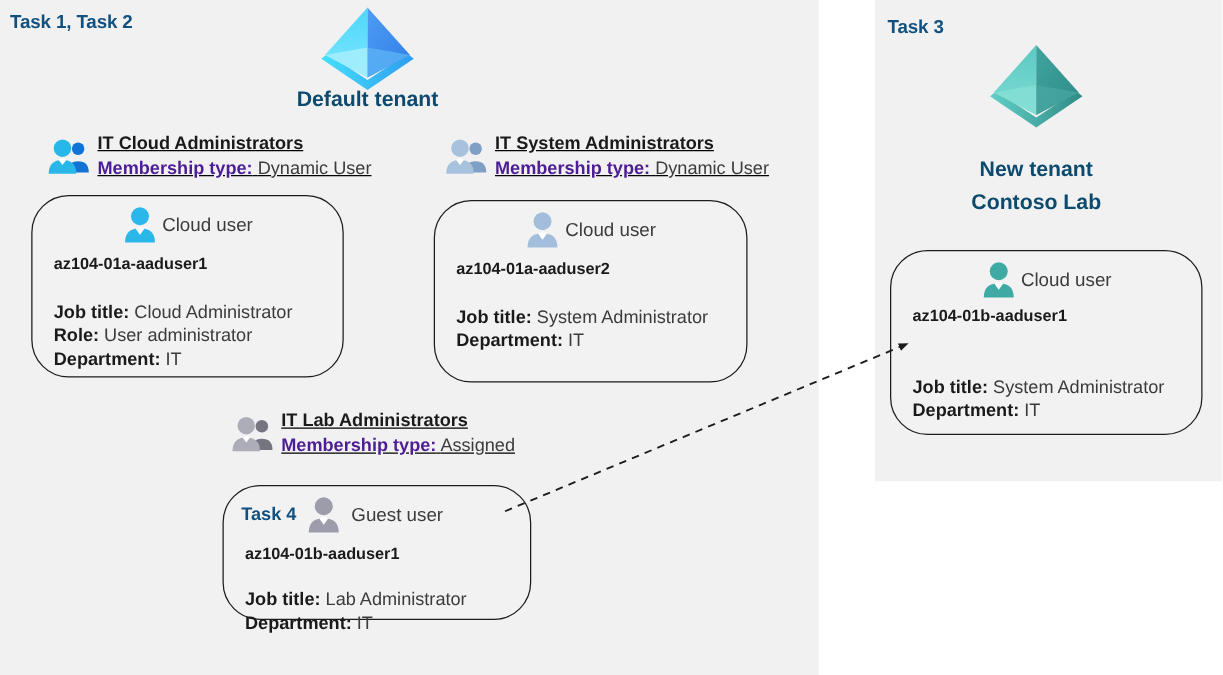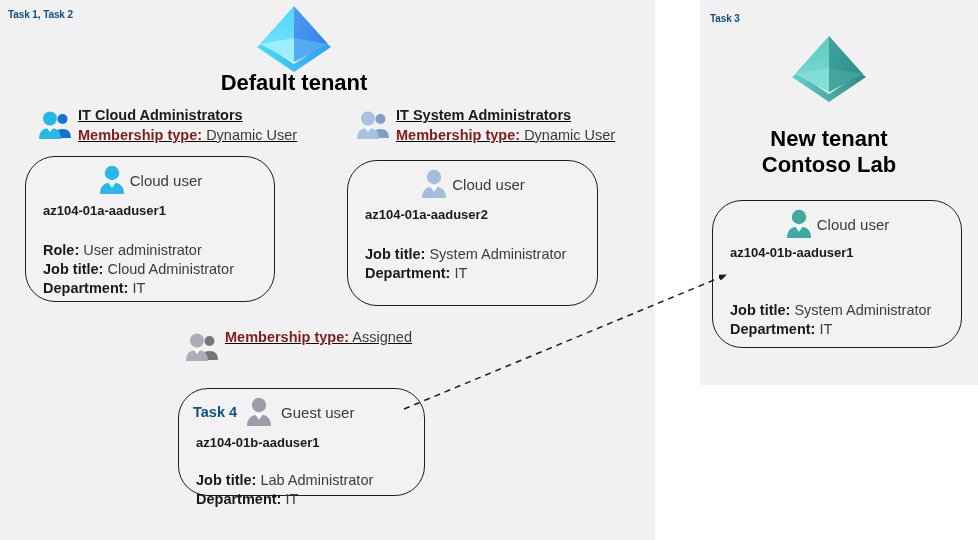--- a/index.html
+++ b/index.html
@@ -20,37 +20,37 @@
   .panel {
     position: absolute;
     background: #f1f1f1;
   }
   #left-panel  { left: 0px;   top: 0px; width: 655px; height: 540px; }
   #right-panel { left: 700px; top: 0px; width: 278px; height: 385px; }
 
   .task-label {
     position: absolute;
     font-weight: bold;
-    font-size: 10px;
+    font-size: 15px;
     color: #12507f;
     letter-spacing: -0.1px;
     white-space: nowrap;
   }
 
   
   .tenant-icon {
     position: absolute;
     width: 84px;
     height: 72px;
   }
   .tenant-caption {
     position: absolute;
     font-weight: bold;
-    font-size: 22px;
-    color: #000000;
+    font-size: 17px;
+    color: #0c4a6e;
     white-space: nowrap;
     text-align: center;
   }
 
   
   .group {
     position: absolute;
     display: flex;
     align-items: flex-start;
     gap: 6px;
@@ -68,21 +68,21 @@
     color: #1a1a1a;
     white-space: nowrap;
     line-height: 19px;
   }
   .group-meta {
     font-size: 14.5px;
     color: #3b3b3b;
     white-space: nowrap;
     line-height: 19px;
   }
-  .group-meta b { color: #7f1d1d; font-weight: bold; }
+  .group-meta b { color: #4c1d95; font-weight: bold; }
 
   
   .card {
     position: absolute;
     background: #f2f2f2;
     border: 1.6px solid #1d1d1d;
     border-radius: 30px;
     box-sizing: border-box;
   }
   .card-head {
@@ -190,22 +190,22 @@
         <svg viewBox="0 0 28 30" width="28" height="30">
           <circle cx="14" cy="8" r="7.2" fill="#2bb7ea"></circle>
           <path d="M2 29 q0-11.5 12-11.5 q12 0 12 11.5 z" fill="#2bb7ea"></path>
           <path d="M10.4 17.8 l3.6 5 l3.6 -5 l-2 -1.1 h-3.2 z" fill="#ffffff"></path>
         </svg>
       </span>
       <span class="card-usertype">Cloud user</span>
     </div>
     <div class="card-upn" style="top:46px;">az104-01a-aaduser1</div>
     <div class="card-props" style="top:84px;">
+      <div><b>Job title:</b> <span>Cloud Administrator</span></div>
       <div><b>Role:</b> <span>User administrator</span></div>
-      <div><b>Job title:</b> <span>Cloud Administrator</span></div>
       <div><b>Department:</b> <span>IT</span></div>
     </div>
   </div>
 
   <div class="group" style="left:356px; top:106px;">
     <div class="group-icon">
       <svg viewBox="0 0 34 30" width="34" height="30">
         <circle cx="24.5" cy="9" r="5" fill="#7f9fc4"></circle>
         <path d="M16 28 q0-9 8.5-9 q8.5 0 8.5 9 z" fill="#7f9fc4"></path>
         <circle cx="12" cy="8.5" r="7" fill="#a8c2de"></circle>
@@ -244,20 +244,21 @@
     <div class="group-icon">
       <svg viewBox="0 0 34 30" width="34" height="30">
         <circle cx="24.5" cy="9" r="5" fill="#75757f"></circle>
         <path d="M16 28 q0-9 8.5-9 q8.5 0 8.5 9 z" fill="#75757f"></path>
         <circle cx="12" cy="8.5" r="7" fill="#adadba"></circle>
         <path d="M1 29 q0-11 11-11 q11 0 11 11 z" fill="#adadba"></path>
         <path d="M9 18 l3 4 l3 -4 l-1.6 -1 h-2.8 z" fill="#ffffff"></path>
       </svg>
     </div>
     <div class="group-text">
+      <div class="group-name">IT Lab Administrators</div>
       <div class="group-meta">
         <b>Membership type:</b>
         <span>Assigned</span>
       </div>
     </div>
   </div>
 
   <div class="card" style="left:178px; top:388px; width:247px; height:108px;">
     <div class="card-head with-task">
       <span class="card-task">Task 4</span>

